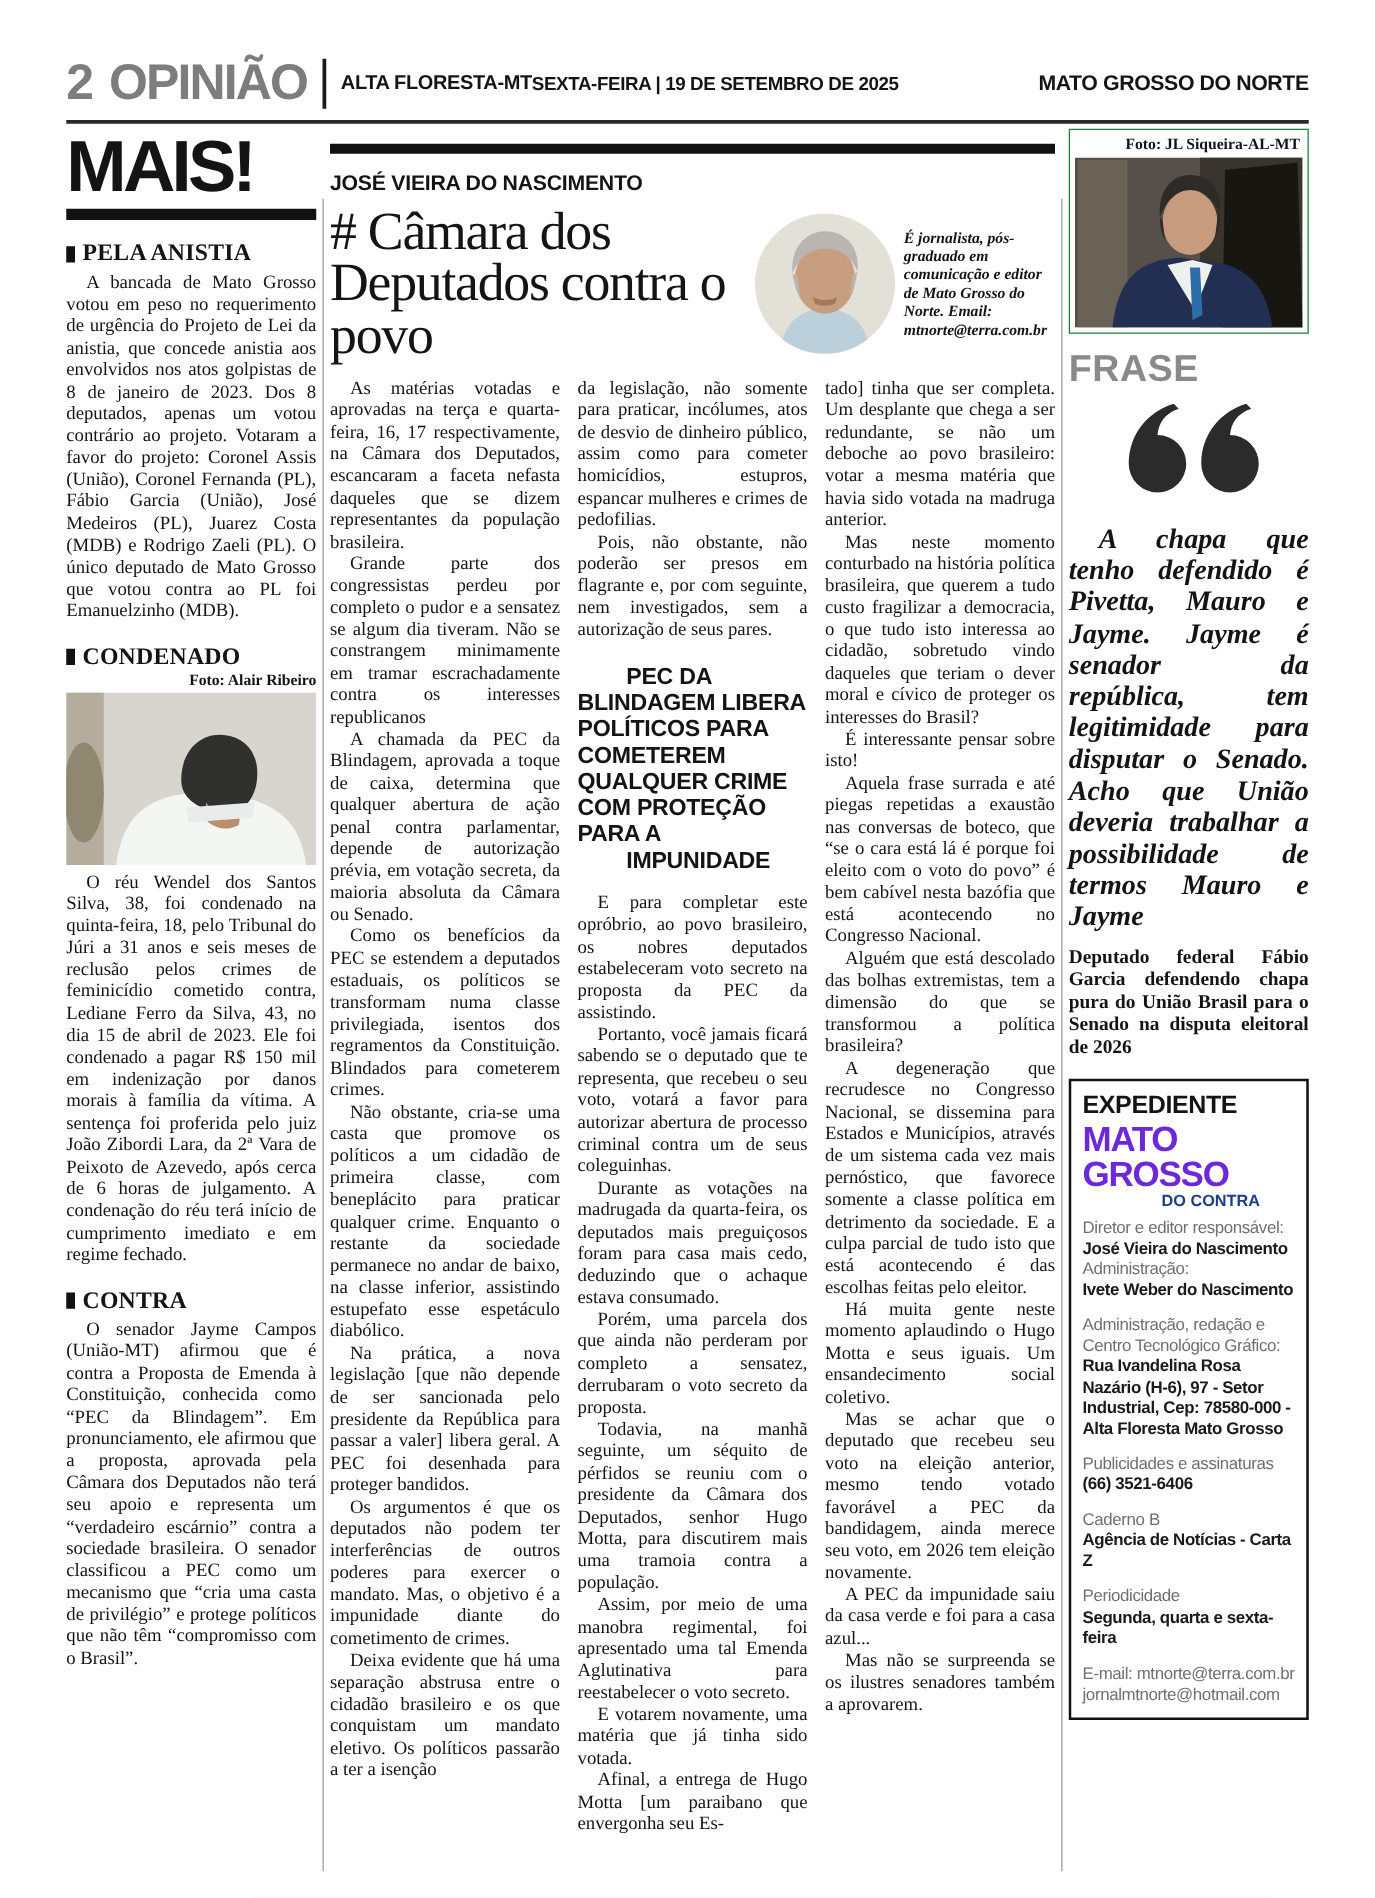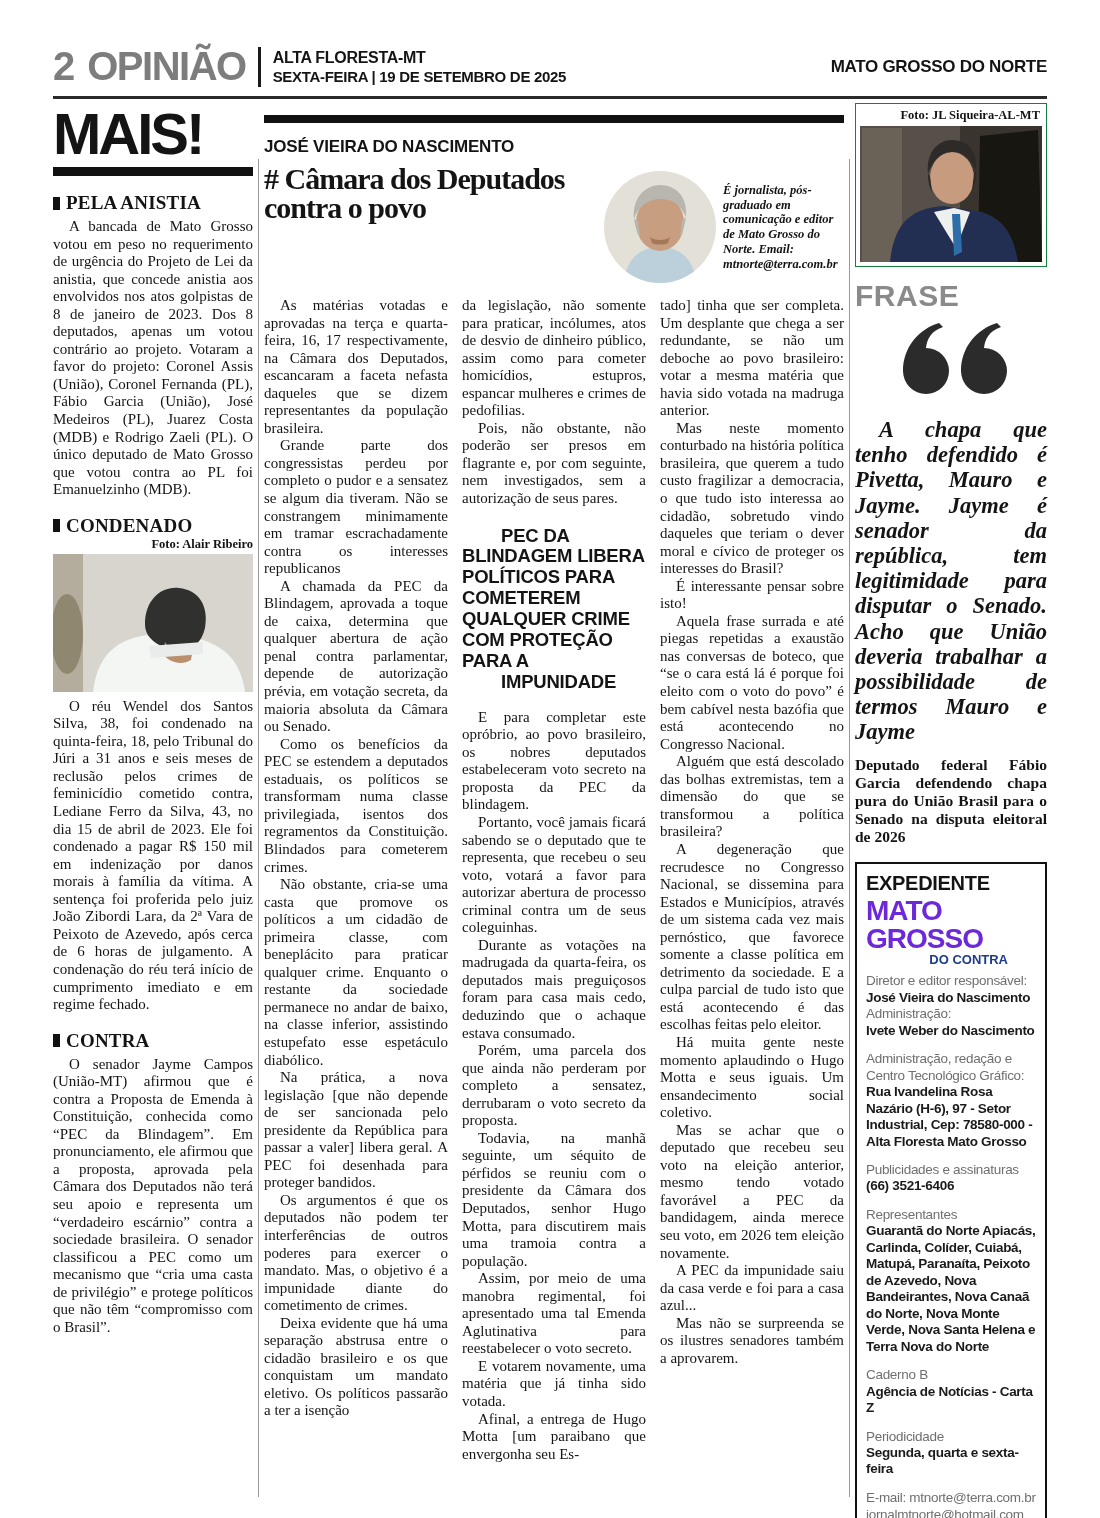--- a/index.html
+++ b/index.html
@@ -5,21 +5,21 @@
   html,body{margin:0;padding:0;background:#e9e9e9;}
   .page{position:relative;width:1100px;height:1518px;margin:0 auto;background:#fff;
         box-sizing:border-box;padding:44px 53px 0 53px;color:#141414;
         font-family:"Liberation Serif", serif;overflow:hidden;}
 
   
   .hdr{display:flex;align-items:center;}
   .hdr-pagenum{font-family:"Liberation Sans",sans-serif;font-weight:700;font-size:40px;color:#7d7d7d;margin-right:12px;}
   .hdr-section{font-family:"Liberation Sans",sans-serif;font-weight:900;font-size:40px;color:#7d7d7d;letter-spacing:-1.5px;}
   .hdr-vbar{width:3px;height:40px;background:#1a1a1a;margin:0 12px;}
-  .hdr-dateblock{display:flex;flex-direction:column;justify-content:center;}
+  .hdr-dateblock{display:flex;flex-direction:row;justify-content:center;}
   .hdr-loc{font-family:"Liberation Sans",sans-serif;font-weight:800;font-size:16px;letter-spacing:-0.3px;}
   .hdr-date{font-family:"Liberation Sans",sans-serif;font-weight:700;font-size:15px;letter-spacing:-0.3px;margin-top:1px;}
   .hdr-masthead{margin-left:auto;font-family:"Liberation Sans",sans-serif;font-weight:800;font-size:17px;letter-spacing:-0.3px;}
   .hdr-rule{height:3px;background:#2a2a2a;margin-top:7px;}
 
   
   .cols{display:flex;margin-top:4px;height:1404px;}
   .vdiv{width:1px;background:#9a9a9a;margin:56px 5px 10px 5px;}
   .leftcol{width:200px;flex:none;}
   .article{width:580px;flex:none;}
@@ -32,21 +32,21 @@
   .sec-bullet{width:7px;height:13px;background:#111;margin-right:6px;flex:none;}
   .body-txt{font-size:15px;line-height:1.17;text-align:justify;}
   .body-txt p{margin:0;text-indent:16px;}
   .photo-credit{font-weight:700;font-size:12.5px;text-align:right;margin:0 0 2px 0;}
   .news-photo{display:block;width:200px;height:138px;}
 
   
   .art-topbar{height:8px;background:#111;margin-top:12px;}
   .byline{font-family:"Liberation Sans",sans-serif;font-weight:800;font-size:17px;letter-spacing:-0.2px;margin:14px 0 4px 0;}
   .head-row{display:flex;align-items:flex-start;}
-  .headline{font-weight:700;font-size:30px;line-height:0.96;letter-spacing:-1px;margin:4px 0 0 0;width:336px;flex:none;}
+  .headline{font-weight:400;font-size:43px;line-height:0.96;letter-spacing:-1px;margin:4px 0 0 0;width:336px;flex:none;}
   .author{display:flex;align-items:center;margin-left:4px;margin-top:10px;}
   .author-photo{width:112px;height:112px;flex:none;}
   .author-bio{width:122px;margin-left:7px;font-style:italic;font-weight:700;font-size:12.5px;line-height:1.18;}
   .art-cols{display:flex;justify-content:space-between;margin-top:14px;}
   .acol{width:184px;flex:none;font-size:15px;line-height:1.17;text-align:justify;}
   .acol p{margin:0;text-indent:16px;}
   .flush p:first-child{text-indent:0;}
   .pullquote{font-family:"Liberation Sans",sans-serif;font-weight:700;font-size:18.5px;line-height:1.13;
              letter-spacing:-0.2px;margin:18px 0 16px 0;text-align:left;}
   .pullquote .heavy{font-weight:900;margin-left:39px;}
@@ -169,21 +169,21 @@
           </div>
         <div class="acol">
           <div class="flush">
               <p>da legislação, não somente para praticar, incólumes, atos de desvio de dinheiro público, assim como para cometer homicídios, estupros, espancar mulheres e crimes de pedofilias.</p>
               <p>Pois, não obstante, não poderão ser presos em flagrante e, por com seguinte, nem investigados, sem a autorização de seus pares.</p>
             </div>
           <div class="pullquote">
             <span class="heavy">PEC</span><span> DA BLINDAGEM LIBERA POLÍTICOS PARA COMETEREM QUALQUER CRIME COM PROTEÇÃO PARA A </span><span class="heavy">IMPUNIDADE</span>
           </div>
           <div>
-              <p>E para completar este opróbrio, ao povo brasileiro, os nobres deputados estabeleceram voto secreto na proposta da PEC da blindagem.</p>
+              <p>E para completar este opróbrio, ao povo brasileiro, os nobres deputados estabeleceram voto secreto na proposta da PEC da assistindo.</p>
               <p>Portanto, você jamais ficará sabendo se o deputado que te representa, que recebeu o seu voto, votará a favor para autorizar abertura de processo criminal contra um de seus coleguinhas.</p>
               <p>Durante as votações na madrugada da quarta-feira, os deputados mais preguiçosos foram para casa mais cedo, deduzindo que o achaque estava consumado.</p>
               <p>Porém, uma parcela dos que ainda não perderam por completo a sensatez, derrubaram o voto secreto da proposta.</p>
               <p>Todavia, na manhã seguinte, um séquito de pérfidos se reuniu com o presidente da Câmara dos Deputados, senhor Hugo Motta, para discutirem mais uma tramoia contra a população.</p>
               <p>Assim, por meio de uma manobra regimental, foi apresentado uma tal Emenda Aglutinativa para reestabelecer o voto secreto.</p>
               <p>E votarem novamente, uma matéria que já tinha sido votada.</p>
               <p>Afinal, a entrega de Hugo Motta [um paraibano que envergonha seu Es-</p>
             </div>
         </div>
         <div class="acol flush">
@@ -246,24 +246,20 @@
         </div>
         <div class="exp-group">
           <div class="exp-label">Administração, redação e Centro Tecnológico Gráfico:</div>
           <div class="exp-value">Rua Ivandelina Rosa Nazário (H-6), 97 - Setor Industrial, Cep: 78580-000 - Alta Floresta Mato Grosso</div>
         </div>
         <div class="exp-group">
           <div class="exp-label">Publicidades e assinaturas</div>
           <div class="exp-value">(66) 3521-6406</div>
         </div>
         <div class="exp-group">
-          <div class="exp-label">Representantes</div>
-          <div class="exp-value">Guarantã do Norte Apiacás, Carlinda, Colíder, Cuiabá, Matupá, Paranaíta, Peixoto de Azevedo, Nova Bandeirantes, Nova Canaã do Norte, Nova Monte Verde, Nova Santa Helena e Terra Nova do Norte</div>
-        </div>
-        <div class="exp-group">
           <div class="exp-label">Caderno B</div>
           <div class="exp-value">Agência de Notícias - Carta Z</div>
         </div>
         <div class="exp-group">
           <div class="exp-label">Periodicidade</div>
           <div class="exp-value">Segunda, quarta e sexta-feira</div>
         </div>
 
         <div class="exp-email">
             <p>E-mail: mtnorte@terra.com.br</p>

